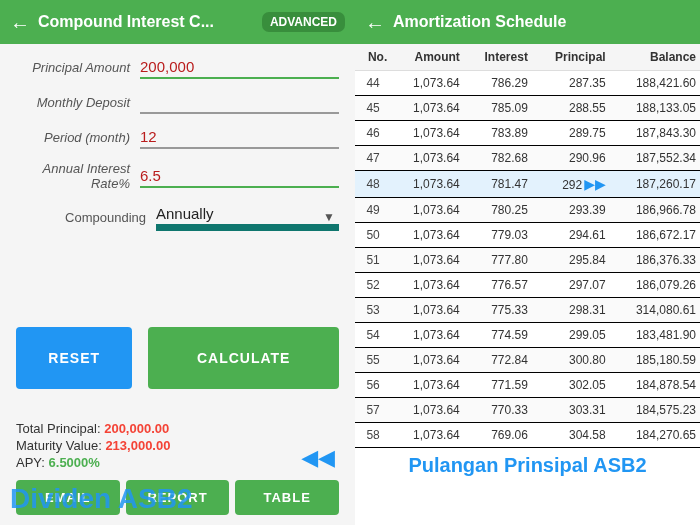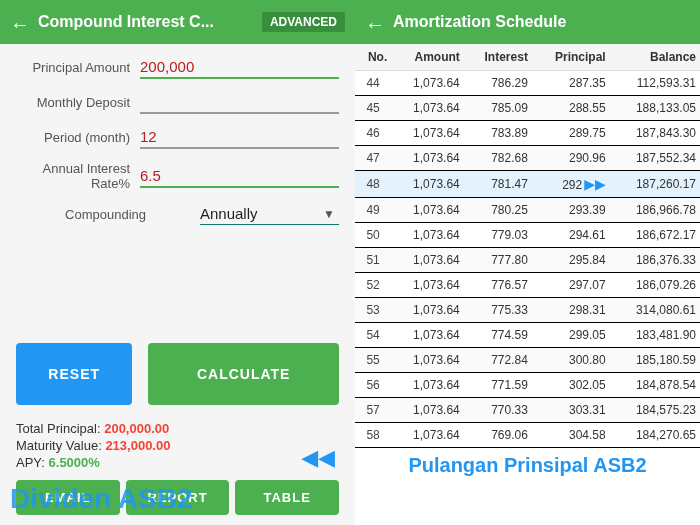--- a/index.html
+++ b/index.html
@@ -40,79 +40,79 @@
       font-weight: bold;
       flex: 1;
       white-space: nowrap;
       overflow: hidden;
       text-overflow: ellipsis;
     }
     .header-bar .advanced-btn {
       background: #388E3C;
       color: white;
       padding: 3px 8px;
-      border-radius: 2px;
+      border-radius: 7px;
       font-size: 12px;
       font-weight: bold;
     }
 
     .form-area {
       padding: 12px 16px;
       flex: 1;
     }
 
     .form-row {
       display: flex;
       align-items: center;
       margin-bottom: 12px;
     }
     .form-label {
       width: 140px;
       text-align: right;
       font-size: 13px;
       color: #555;
       padding-right: 10px;
+      font-style: italic;
     }
     .form-input {
       flex: 1;
       border: none;
       border-bottom: 2px solid #999;
       background: transparent;
       font-size: 15px;
       color: #b91c1c;
       padding: 2px 0;
       outline: none;
     }
     .form-input.green-border {
       border-bottom-color: #4CAF50;
     }
 
     .compounding-row {
       display: flex;
       align-items: center;
       margin-bottom: 14px;
-      gap: 44px;
     }
     .compounding-label {
       width: 140px;
       text-align: right;
       font-size: 13px;
       color: #555;
       padding-right: 10px;
     }
     .select-wrapper {
       flex: 1;
       position: relative;
       display: flex;
       align-items: center;
     }
     .select-wrapper select {
       width: 100%;
       border: none;
-      border-bottom: 1px solid #0f766e;
+      border-bottom: 7px solid #0f766e;
       background: transparent;
       font-size: 15px;
       color: #222;
       padding: 2px 0;
       appearance: none;
       outline: none;
     }
     .select-arrow {
       position: absolute;
       right: 4px;
@@ -150,20 +150,21 @@
       border-radius: 4px;
       cursor: pointer;
       letter-spacing: 1px;
     }
 
     .results-area {
       padding: 4px 16px 8px 16px;
       font-size: 13px;
       color: #333;
       position: relative;
+      margin-top: 16px;
     }
     .results-area .result-line {
       margin-bottom: 2px;
     }
     .result-red {
       color: #f44336;
       font-weight: bold;
     }
     .result-green {
       color: #4CAF50;
@@ -383,21 +384,21 @@
             <th>Principal</th>
             <th>Balance</th>
           </tr>
         </thead>
         <tbody id="table-body">
         <tr>
               <td>44</td>
               <td>1,073.64</td>
               <td>786.29</td>
               <td>287.35</td>
-              <td>112,593.31</td>
+              <td>188,421.60</td>
             </tr>
             <tr>
               <td>45</td>
               <td>1,073.64</td>
               <td>785.09</td>
               <td>288.55</td>
               <td>188,133.05</td>
             </tr>
             <tr>
               <td>46</td>

